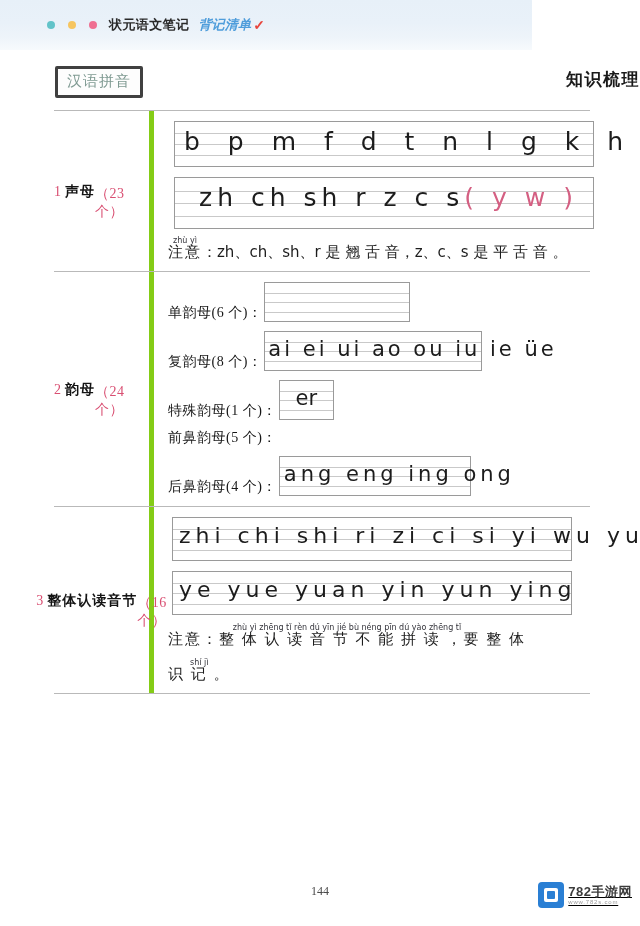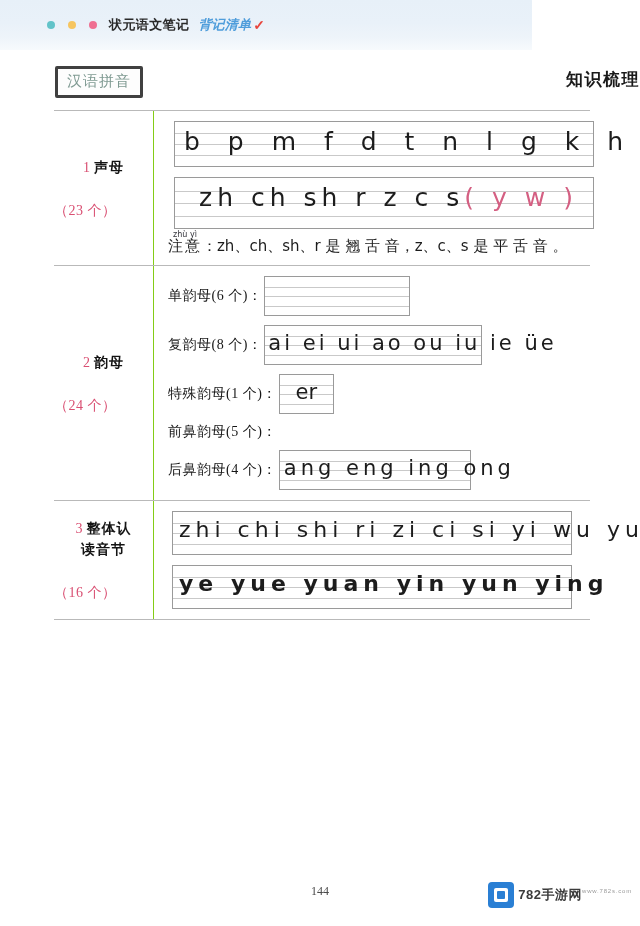--- a/index.html
+++ b/index.html
@@ -100,23 +100,24 @@
     border-top: 1px solid #b9b9b9;
   }
   .row {
     display: flex;
     border-bottom: 1px solid #b9b9b9;
     min-height: 60px;
   }
   .row-label {
     width: 100px;
     flex: 0 0 100px;
-    border-right: 1px solid #84cc16;
-    display: flex;
-    flex-direction: column;
+    border-right: 5px solid #84cc16;
+    display: flex;
+    flex-direction: row;
+    align-items: center;
     justify-content: center;
     box-sizing: border-box;
     padding: 6px 0;
   }
   .label-main {
     font-size: 14px;
     font-weight: bold;
     color: #141414;
     letter-spacing: 1px;
     white-space: nowrap;
@@ -183,40 +184,40 @@
   .box-initials-2 { width: 420px; height: 52px; margin-left: 6px; margin-top: 10px;}
   .box-initials-2 .grid-text {
     font-size: 25px;
     letter-spacing: 5px;
     padding-top: 5px;
     padding-left: 9px;
   }
 
   
   .note-line {
-    margin-top: 1px;
+    margin-top: 7px;
     font-size: 15px;
     color: #1c1c1c;
     line-height: 1.15;
     font-family: "DejaVu Sans", sans-serif;
   }
   ruby { ruby-align: center; }
   rt {
     font-size: 8px;
     color: #33333a;
     font-family: "DejaVu Sans", sans-serif;
     line-height: 1.1;
     letter-spacing: 0;
   }
   .han { font-family: "Liberation Serif", serif; letter-spacing: 2px; }
 
   
   .sub-row {
     display: flex;
-    align-items: center;
+    align-items: flex-end;
     margin-bottom: 9px;
   }
   .sub-row:last-child { margin-bottom: 0; }
   .sub-label {
     font-family: "Liberation Serif", serif;
     font-size: 14px;
     color: #161616;
     white-space: nowrap;
     margin-right: 2px;
     letter-spacing: 0.5px;
@@ -228,21 +229,21 @@
   .box-teshu { width: 55px; height: 40px; }
   .box-teshu .grid-text { font-size: 21px; padding-top: 5px; }
   .box-qianbi { width: 178px; height: 40px; }
   .box-qianbi .grid-text { font-size: 21px; letter-spacing: 4px; padding-top: 5px; padding-left: 4px; }
   .box-houbi { width: 192px; height: 40px; }
   .box-houbi .grid-text { font-size: 21px; letter-spacing: 4px; padding-top: 5px; padding-left: 4px; }
 
   
   .box-whole-1 { width: 400px; height: 44px; margin-left: 4px; }
   .box-whole-1 .grid-text { font-size: 22px; letter-spacing: 5px; padding-top: 5px; padding-left: 6px; }
-  .box-whole-2 { width: 400px; height: 44px; margin-left: 4px; margin-top: 10px; font-weight: bold; }
+  .box-whole-2 { width: 400px; height: 44px; margin-left: 4px; margin-top: 10px; }
   .box-whole-2 .grid-text { font-size: 22px; letter-spacing: 5px; padding-top: 5px; padding-left: 6px; }
 
   .note-block { margin-top: 8px; }
   .note-line2 { margin-top: 9px; }
 
   
   .page-number {
     position: absolute;
     left: 0; top: 884px;
     width: 640px;
@@ -275,22 +276,23 @@
   .wm-icon::after {
     content: "";
     position: absolute;
     left: 9px; top: 9px;
     width: 8px; height: 8px;
     background: #2a7fd4;
     border-radius: 1px;
   }
   .wm-text {
     display: flex;
-    flex-direction: row;
+    flex-direction: column;
     justify-content: center;
+    text-decoration: underline;
   }
   .wm-name {
     font-size: 13px;
     font-weight: bold;
     color: #3b3b3b;
     letter-spacing: 0.5px;
     line-height: 1.1;
   }
   .wm-url {
     font-size: 6px;
@@ -419,20 +421,28 @@
           <span class="line l3"></span>
           <span class="grid-text">zhi chi shi ri zi ci si yi wu yu</span>
         </div>
         <div class="grid-box box-whole-2">
           <span class="line l1"></span>
           <span class="line l2"></span>
           <span class="line l3"></span>
           <span class="grid-text">ye yue yuan yin yun ying</span>
         </div>
 
+        <div class="note-block">
+          <div class="note-line">
+            <ruby><span class="han">注意：整 体 认 读 音 节 不 能 拼 读 ，要 整 体</span><rt>zhù yì  zhēng tǐ rèn dú yīn jié bù néng pīn dú  yào zhēng tǐ</rt></ruby>
+          </div>
+          <div class="note-line note-line2">
+            <ruby><span class="han">识 记 。</span><rt>shí jì</rt></ruby>
+          </div>
+        </div>
       </div>
     </div>
 
   </div>
 
   <div class="page-number">144</div>
 
   <div class="watermark">
     <span class="wm-icon"></span>
     <span class="wm-text">

